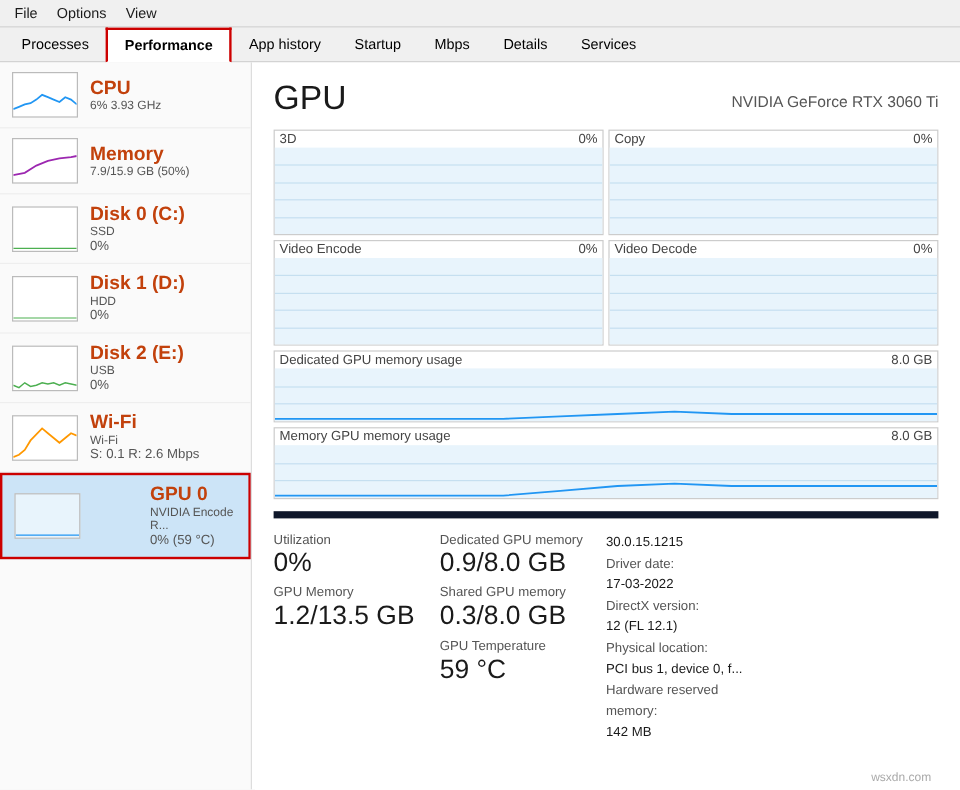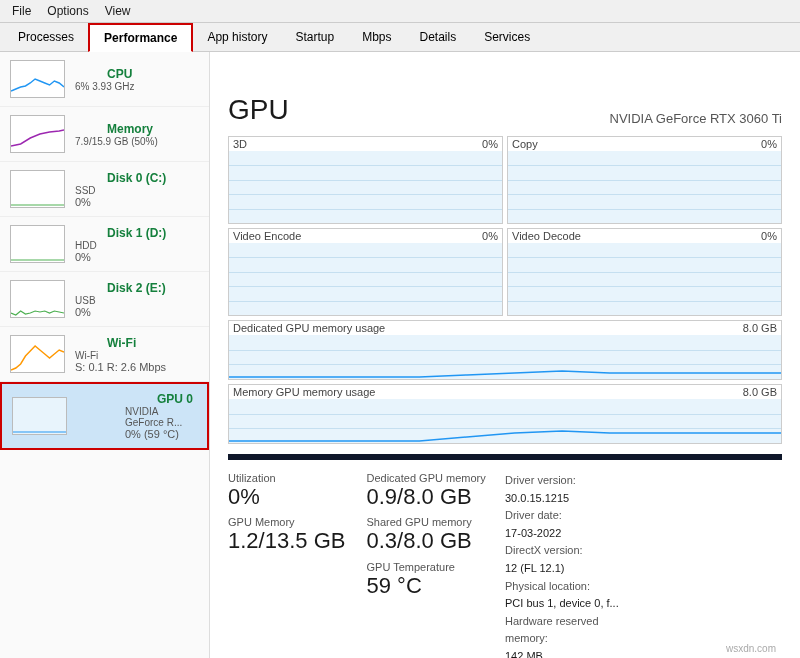--- a/index.html
+++ b/index.html
@@ -16,36 +16,36 @@
 
     
     .main-layout { display: flex; height: calc(658px - 52px); }
 
     
     .sidebar { width: 210px; background: #fafafa; border-right: 1px solid #ddd; overflow-y: auto; }
     .sidebar-item { display: flex; align-items: center; padding: 8px 10px; cursor: pointer; border-bottom: 1px solid #eee; }
     .sidebar-item.selected { background: #cce4f7; border-left: 2px solid #cc0000; border: 2px solid #cc0000; gap: 48px; }
     .sidebar-item .chart-thumb { width: 55px; height: 38px; border: 1px solid #bbb; background: #fff; margin-right: 10px; flex-shrink: 0; position: relative; overflow: hidden; }
     .sidebar-item .item-info { flex: 1; }
-    .sidebar-item .item-name { font-size: 12px; font-weight: 600; color: #15803d; margin-left: 32px; }
+    .sidebar-item .item-name { font-size: 16px; font-weight: 600; color: #c2410c; }
     .sidebar-item .item-sub { font-size: 10px; color: #555; }
     .sidebar-item .item-val { font-size: 11px; color: #555; }
 
     
     .spark-cpu { border-top: 2px solid #2196F3; }
     .spark-mem { border-top: 2px solid #9C27B0; }
     .spark-disk0 { border-top: 2px solid #4CAF50; }
     .spark-disk1 { border-top: 2px solid #4CAF50; }
     .spark-disk2 { border-top: 2px solid #4CAF50; }
     .spark-wifi { border-top: 2px solid #FF9800; }
     .spark-gpu { border-top: 2px solid #2196F3; }
 
     
     .content { flex: 1; padding: 14px 18px; background: #ffffff; overflow-y: auto; }
-    .content-header { display: flex; justify-content: space-between; align-items: flex-end; margin-bottom: 10px; margin-top: 28px; }
+    .content-header { display: flex; justify-content: space-between; align-items: center; margin-bottom: 10px; }
     .content-title { font-size: 28px; font-weight: 300; color: #1a1a1a; }
     .content-subtitle { font-size: 13px; color: #555; margin-top: 4px; }
 
     
     .graph-grid-top { display: grid; grid-template-columns: 1fr 1fr; gap: 4px; margin-bottom: 4px; }
     .graph-grid-single { margin-bottom: 4px; }
     .graph-box { background: #fff; border: 1px solid #ccc; position: relative; }
     .graph-box-label { display: flex; justify-content: space-between; font-size: 11px; color: #444; padding: 1px 4px; }
     .graph-area { height: 72px; background: #e8f4fc; position: relative; overflow: hidden; }
     .graph-area-tall { height: 44px; background: #e8f4fc; position: relative; overflow: hidden; }
@@ -167,21 +167,21 @@
     </div>
 
     <div class="sidebar-item selected">
       <div class="chart-thumb spark-gpu" style="background:#e8f4fc;">
         <svg class="sparkline" viewBox="0 0 55 36" preserveAspectRatio="none">
           <polyline points="0,34 55,34" fill="none" stroke="#2196F3" stroke-width="1"></polyline>
         </svg>
       </div>
       <div class="item-info">
         <div class="item-name">GPU 0</div>
-        <div class="item-sub">NVIDIA GeForce R...</div>
+        <div class="item-sub">NVIDIA Encode R...</div>
         <div class="item-val">0% (59 °C)</div>
       </div>
     </div>
 
   </div>
 
   <div class="content">
 
     <div class="content-header">
       <div class="content-title">GPU</div>
@@ -305,23 +305,20 @@
           <div class="stat-value">0.3/8.0 GB</div>
         </div>
         <div style="margin-top:6px;">
           <div class="stat-label">GPU Temperature</div>
           <div class="stat-value">59 °C</div>
         </div>
       </div>
 
       <div class="stat-group driver-info">
         <div class="driver-row">
-          <span class="driver-key">Driver version:</span>
-        </div>
-        <div class="driver-row">
           <span class="driver-val">30.0.15.1215</span>
         </div>
         <div class="driver-row">
           <span class="driver-key">Driver date:</span>
         </div>
         <div class="driver-row">
           <span class="driver-val">17-03-2022</span>
         </div>
         <div class="driver-row">
           <span class="driver-key">DirectX version:</span>

